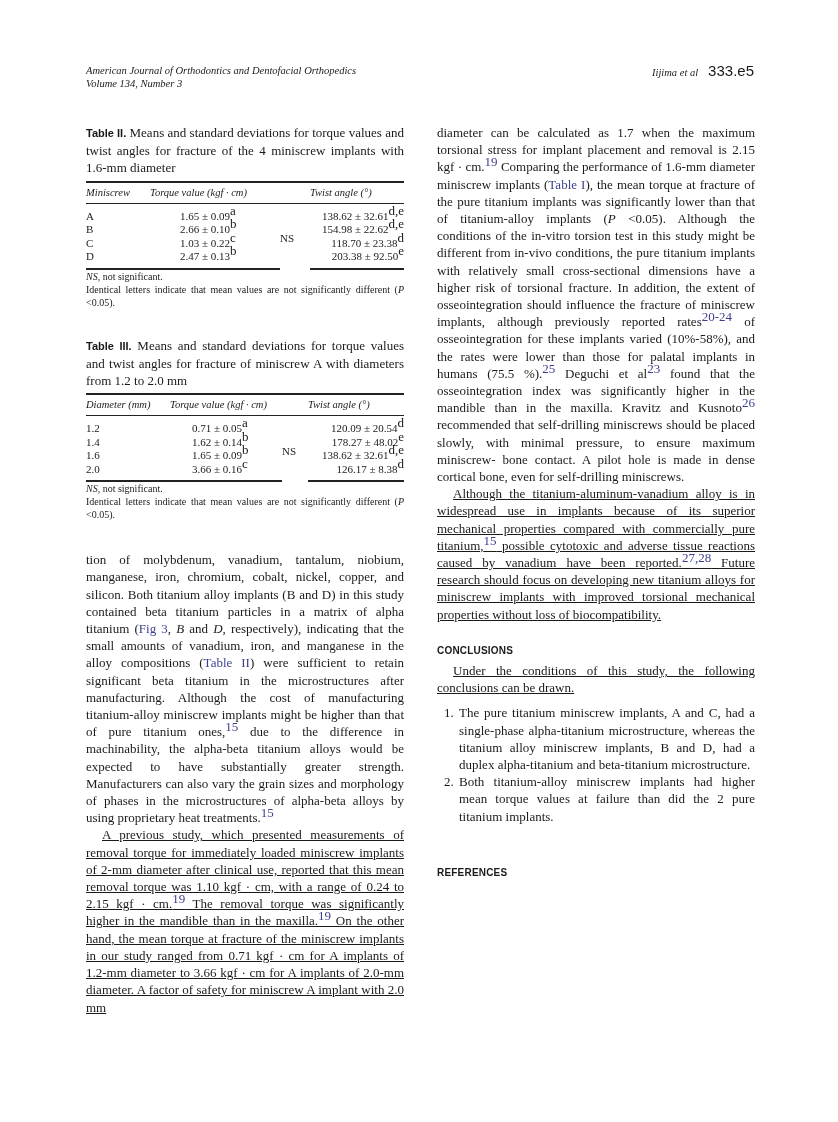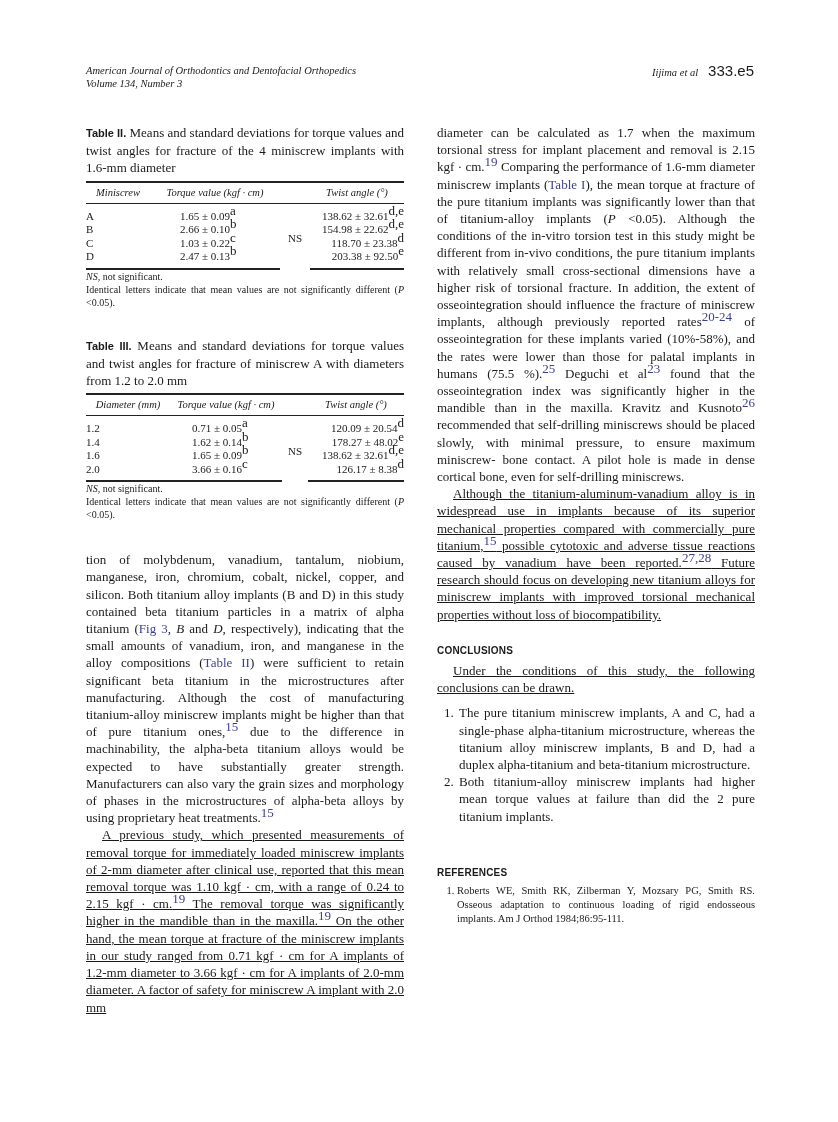--- a/index.html
+++ b/index.html
@@ -11,28 +11,28 @@
   .col { position: absolute; width: 318px; }
   .col.left { left: 86px; top: 124px; }
   .col.right { left: 437px; top: 124px; }
   p { margin: 0; font-size: 13px; line-height: 17.2px; text-align: justify; }
   p.indent { text-indent: 16px; text-decoration: underline; }
   sup { font-size: 13px; line-height: 0; vertical-align: 5px; }
   .link { color: #3b3f8f; }
   .tcap { font-size: 13px; line-height: 17.2px; text-align: justify; }
   .tcap .tlabel { font-family: "Liberation Sans", sans-serif; font-weight: bold; font-size: 11px; }
   table.dt { width: 318px; border-collapse: collapse; margin-top: 4px; font-size: 11px; }
-  table.dt thead tr th { font-weight: normal; font-style: italic; font-size: 10.5px; text-align: center; padding: 4px 0 5px 0; border-top: 2px solid #222; border-bottom: 1px solid #222; }
+  table.dt thead tr th { font-weight: normal; font-style: italic; font-size: 10.5px; text-align: left; padding: 4px 0 5px 0; border-top: 2px solid #222; border-bottom: 1px solid #222; }
   table.dt tbody td { padding: 0; line-height: 13.5px; }
   table.dt tbody tr:first-child td { padding-top: 6px; }
   table.dt tbody tr:last-child td { padding-bottom: 4px; border-bottom: 2px solid #222; }
   .tnote { font-size: 10px; line-height: 13px; text-align: justify; }
   .tnote .i { font-style: italic; }
   .c-right { text-align: right; }
-  .c-center { text-align: center; }
+  .c-center { }
   .sec { font-family: "Liberation Sans", sans-serif; font-weight: bold; font-size: 10px; margin: 14px 0 6px 0; letter-spacing: 0.2px; }
   ol.concl { margin: 8px 0 0 0; padding: 0 0 0 20px; font-size: 13px; line-height: 17.2px; }
   ol.concl li { text-align: justify; padding-left: 2px; }
   ol.refs { margin: 6px 0 0 0; padding: 0 0 0 20px; font-size: 10.5px; line-height: 14px; }
   ol.refs li { text-align: justify; }
 </style>
 </head>
 <body>
 
 <div class="hdr-left">
@@ -138,16 +138,13 @@
   <p class="indent"><span>Although the titanium-aluminum-vanadium alloy is in widespread use in implants because of its superior mechanical properties compared with commercially pure titanium,</span><sup class="link">15</sup><span> possible cytotoxic and adverse tissue reactions caused by vanadium have been reported.</span><sup class="link">27,28</sup><span> Future research should focus on developing new titanium alloys for miniscrew implants with improved torsional mechanical properties without loss of biocompatibility.</span></p>
 
   <div class="sec" style="margin-top:22px">CONCLUSIONS</div>
   <p class="indent">Under the conditions of this study, the following conclusions can be drawn.</p>
   <ol class="concl">
     <li>The pure titanium miniscrew implants, A and C, had a single-phase alpha-titanium microstructure, whereas the titanium alloy miniscrew implants, B and D, had a duplex alpha-titanium and beta-titanium microstructure.</li>
     <li>Both titanium-alloy miniscrew implants had higher mean torque values at failure than did the 2 pure titanium implants.</li>
   </ol>
 
   <div class="sec" style="margin-top:42px">REFERENCES</div>
-  <ol class="refs">
-    <li>Roberts WE, Smith RK, Zilberman Y, Mozsary PG, Smith RS. Osseous adaptation to continuous loading of rigid endosseous implants. Am J Orthod 1984;86:95-111.</li>
-  </ol>
 </div>
 
 </body></html>

